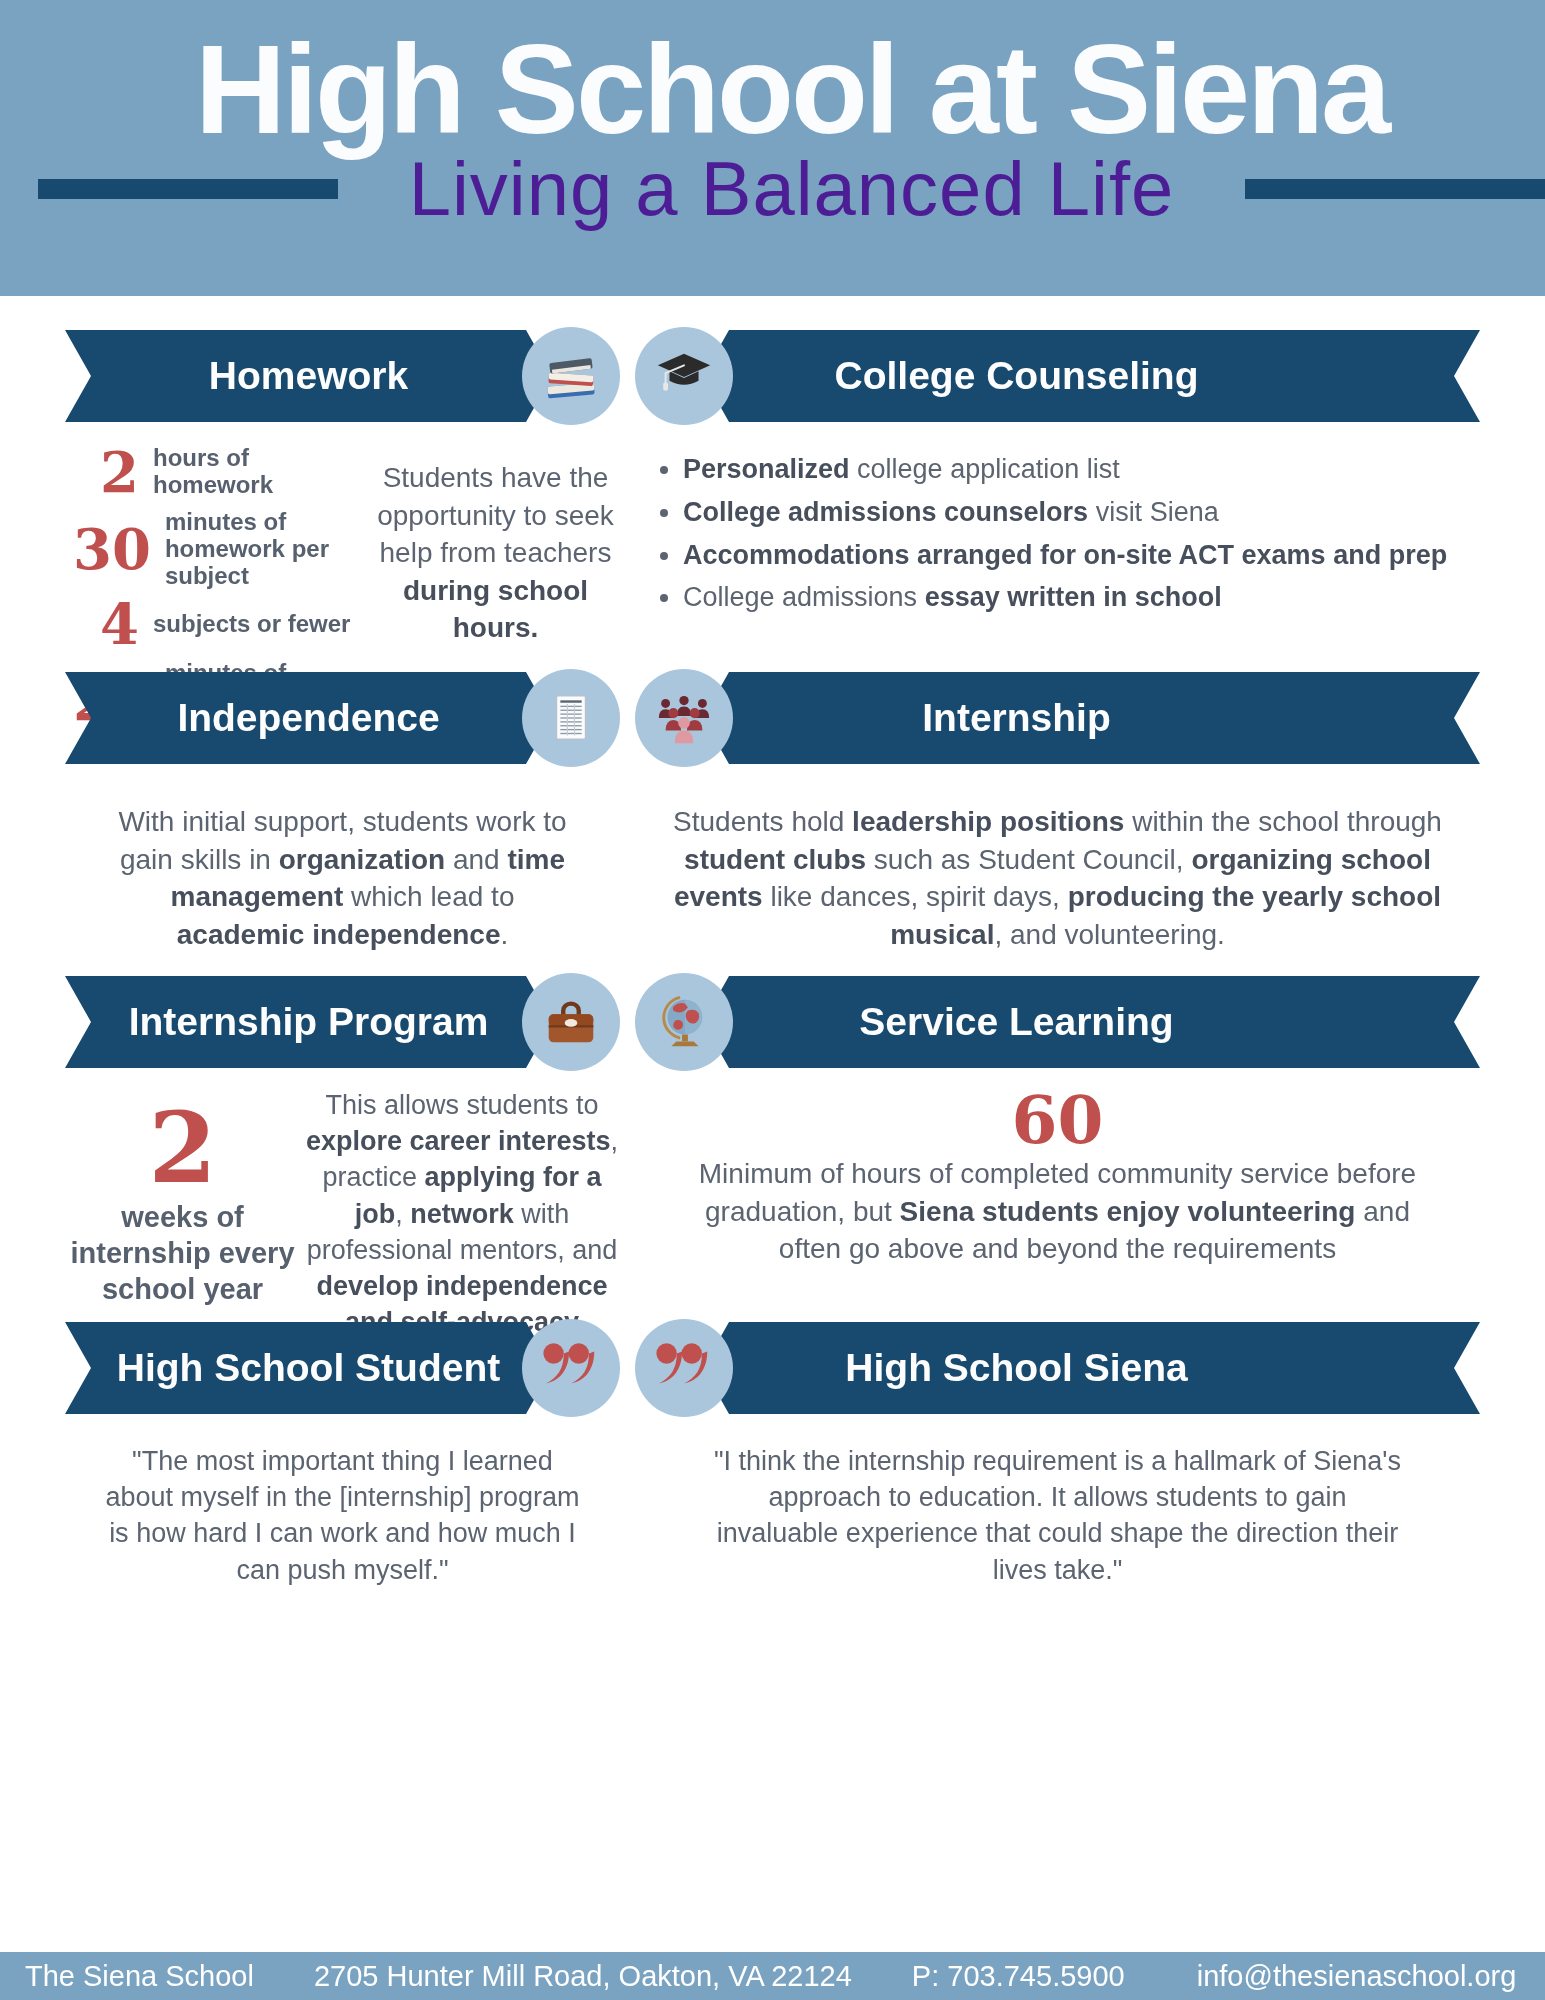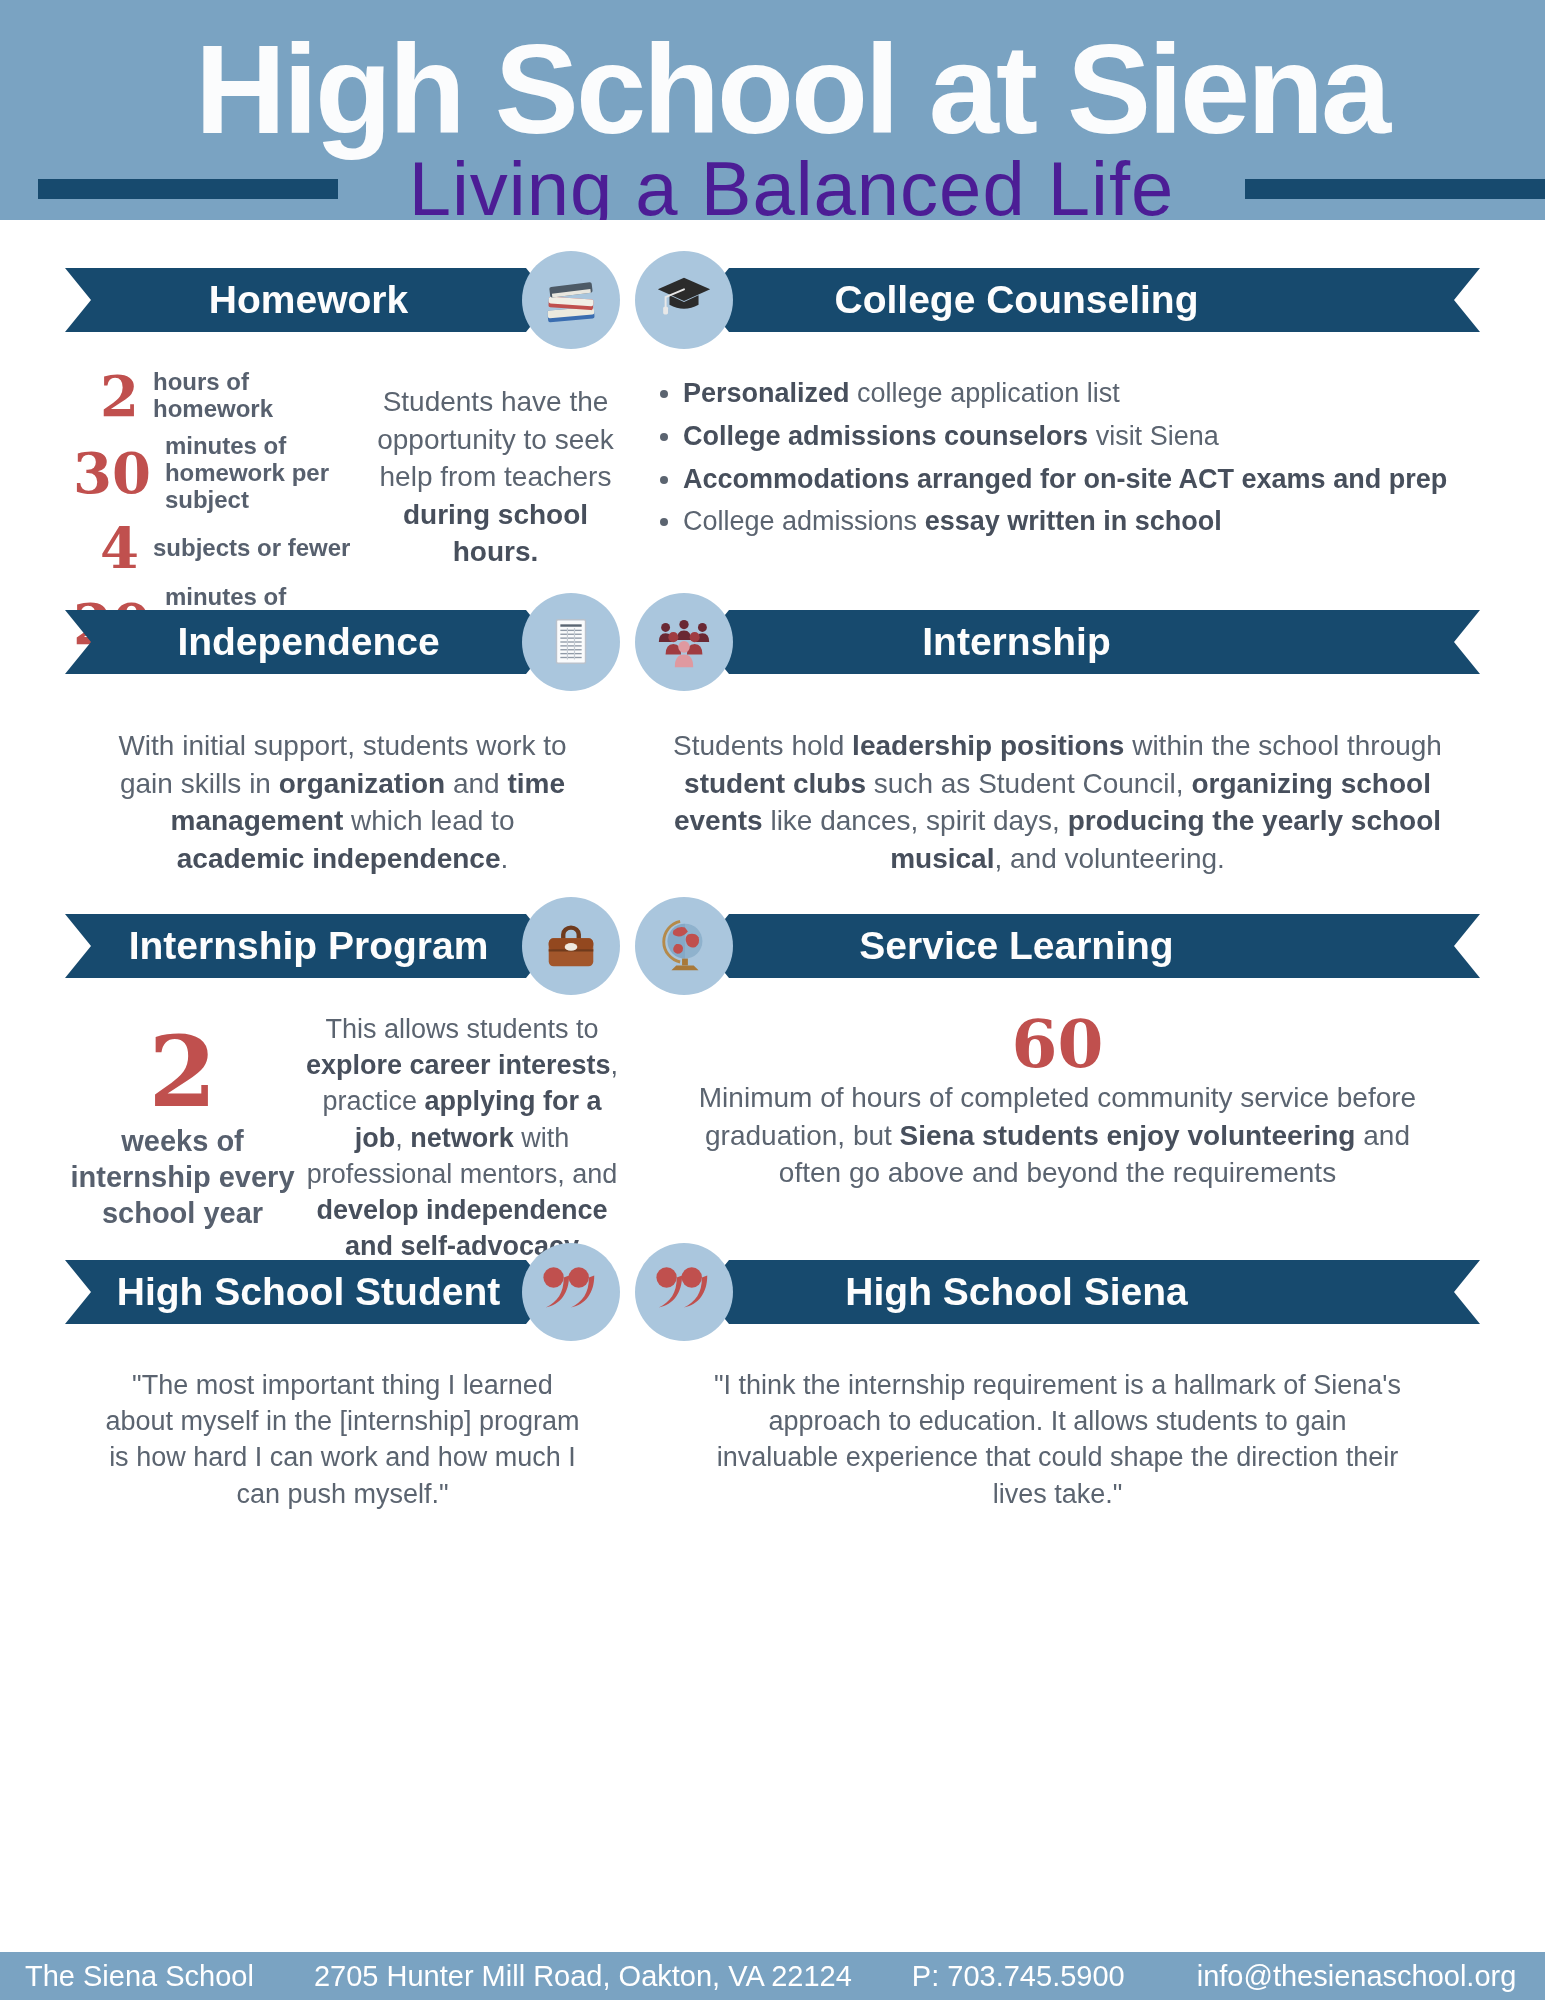--- a/index.html
+++ b/index.html
@@ -8,32 +8,32 @@
     --circle:#aac6dd;
     --red:#c0504e;
     --gray:#5b6470;
     --grayb:#474f5c;
   }
   *{margin:0;padding:0;box-sizing:border-box;}
   body{width:1545px;font-family:"Liberation Sans",sans-serif;background:#ffffff;}
   .page{width:1545px;height:2000px;display:flex;flex-direction:column;overflow:hidden;background:#fff;}
 
   
-  .hero{height:220px;background:var(--hdr);flex:0 0 auto;padding-top:26px;overflow:hidden;padding-left:38px;}
+  .hero{height:296px;background:var(--hdr);flex:0 0 auto;padding-top:26px;overflow:hidden;padding-left:38px;}
   .hero h1{color:#fbfcfd;font-size:126px;font-weight:bold;text-align:center;line-height:1.02;letter-spacing:-3px;}
   .sub-row{display:flex;align-items:center;margin-top:-4px;}
   .rule{flex:0 0 300px;height:20px;background:var(--navy);}
   .subtitle{flex:1;text-align:center;color:#4c1d95;font-size:76px;font-weight:300;letter-spacing:1px;line-height:1;}
 
   
   .content{flex:1;padding:31px 65px 0;}
   .row{display:grid;grid-template-columns:555px 845px;column-gap:15px;}
 
   .banner-row{display:flex;align-items:center;height:98px;}
-  .banner{height:64px;background:var(--navy);display:flex;align-items:center;justify-content:center;
+  .banner{height:92px;background:var(--navy);display:flex;align-items:center;justify-content:center;
           color:#fdfdfd;font-size:39px;font-weight:bold;white-space:nowrap;}
   .banner-left{flex:1;margin-right:-30px;
     clip-path:polygon(0 0,calc(100% - 26px) 0,100% 50%,calc(100% - 26px) 100%,0 100%,26px 50%);}
   .banner-right{flex:1;margin-left:-30px;padding-right:150px;
     clip-path:polygon(26px 0,100% 0,calc(100% - 26px) 50%,100% 100%,26px 100%,0 50%);}
   .circle{flex:0 0 98px;width:98px;height:98px;border-radius:50%;background:var(--circle);
           display:flex;align-items:center;justify-content:center;position:relative;z-index:2;}
   .circle svg{width:62px;height:62px;}
 
   .rc{color:var(--gray);font-size:28px;line-height:1.34;}

